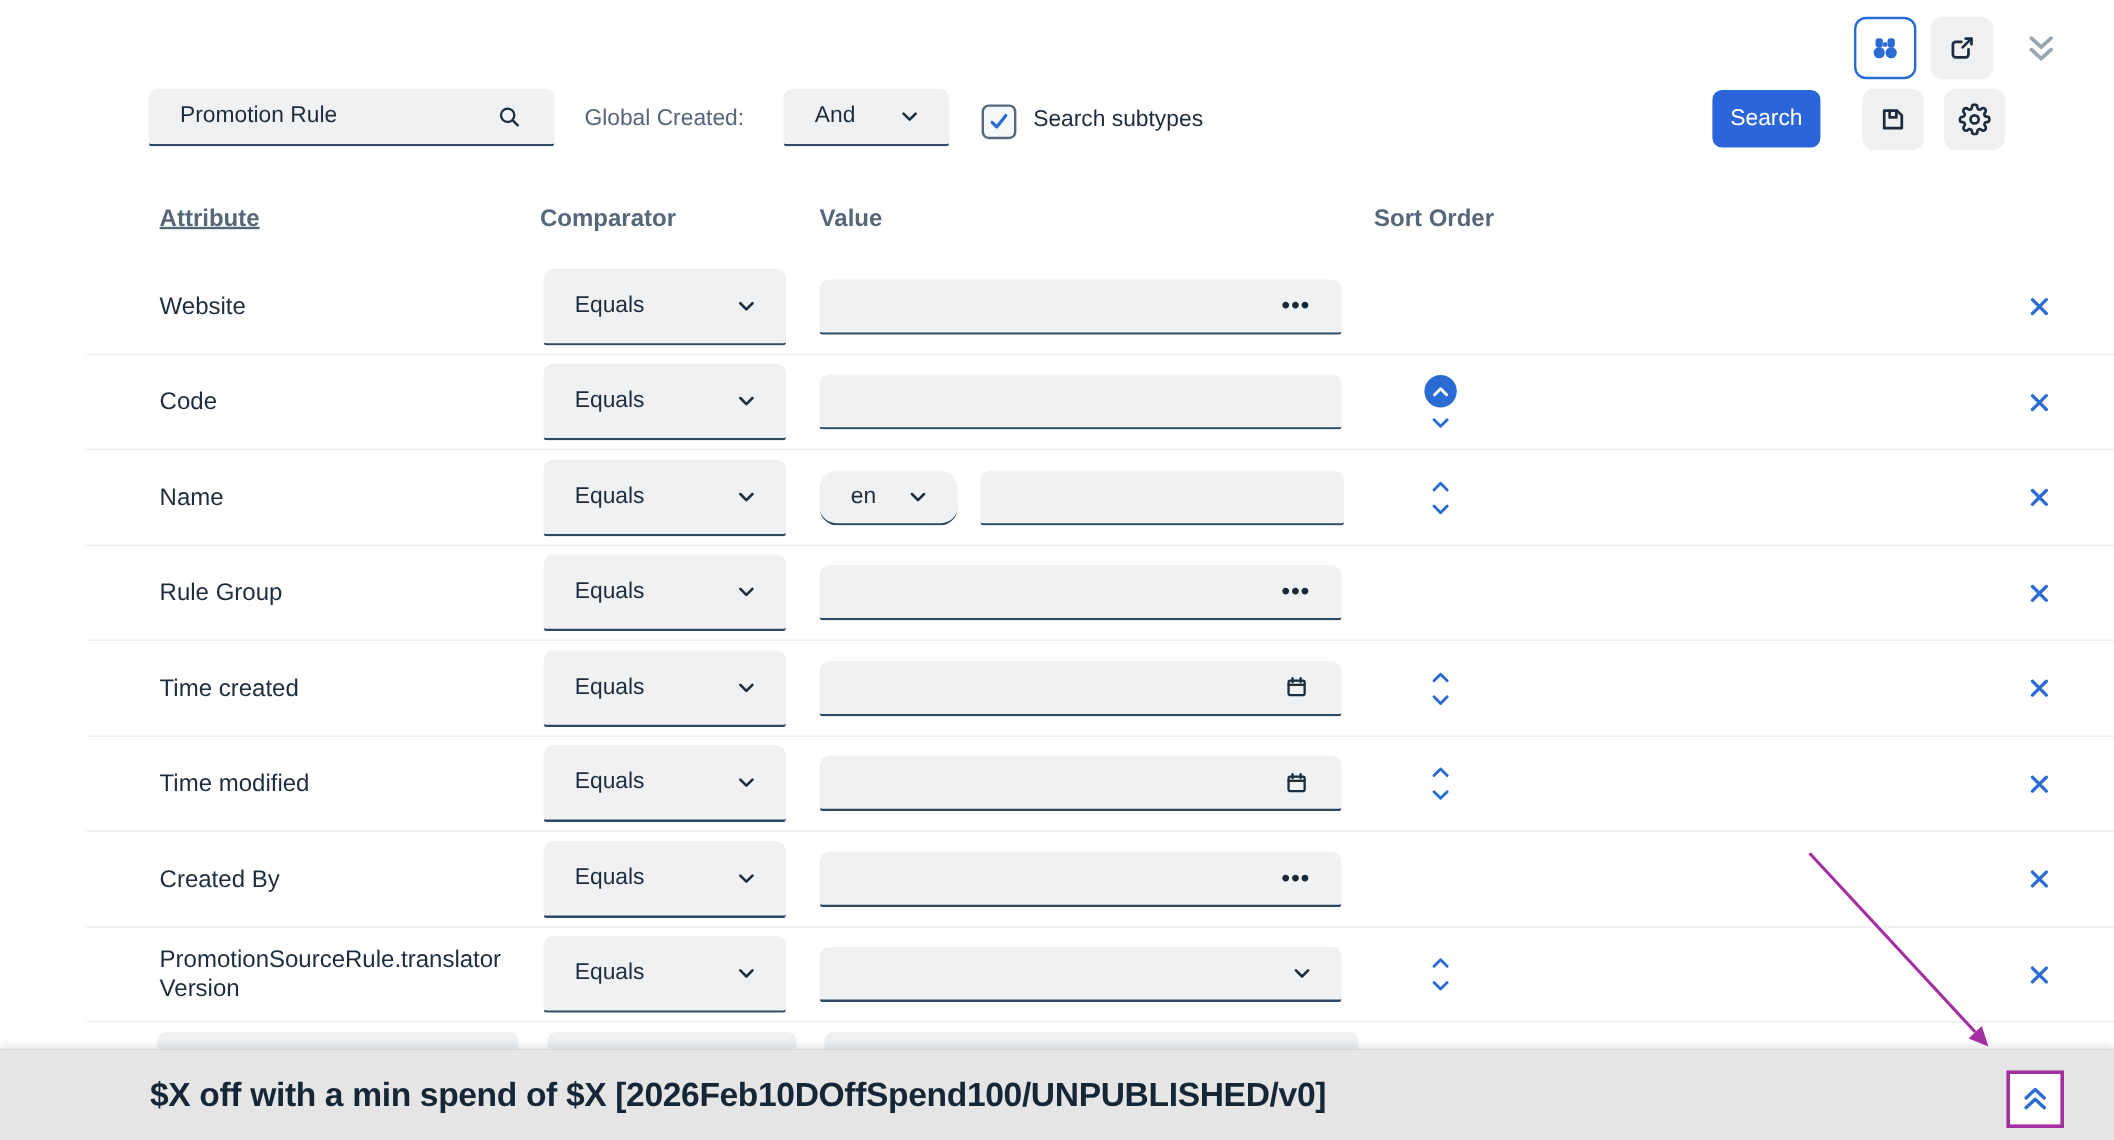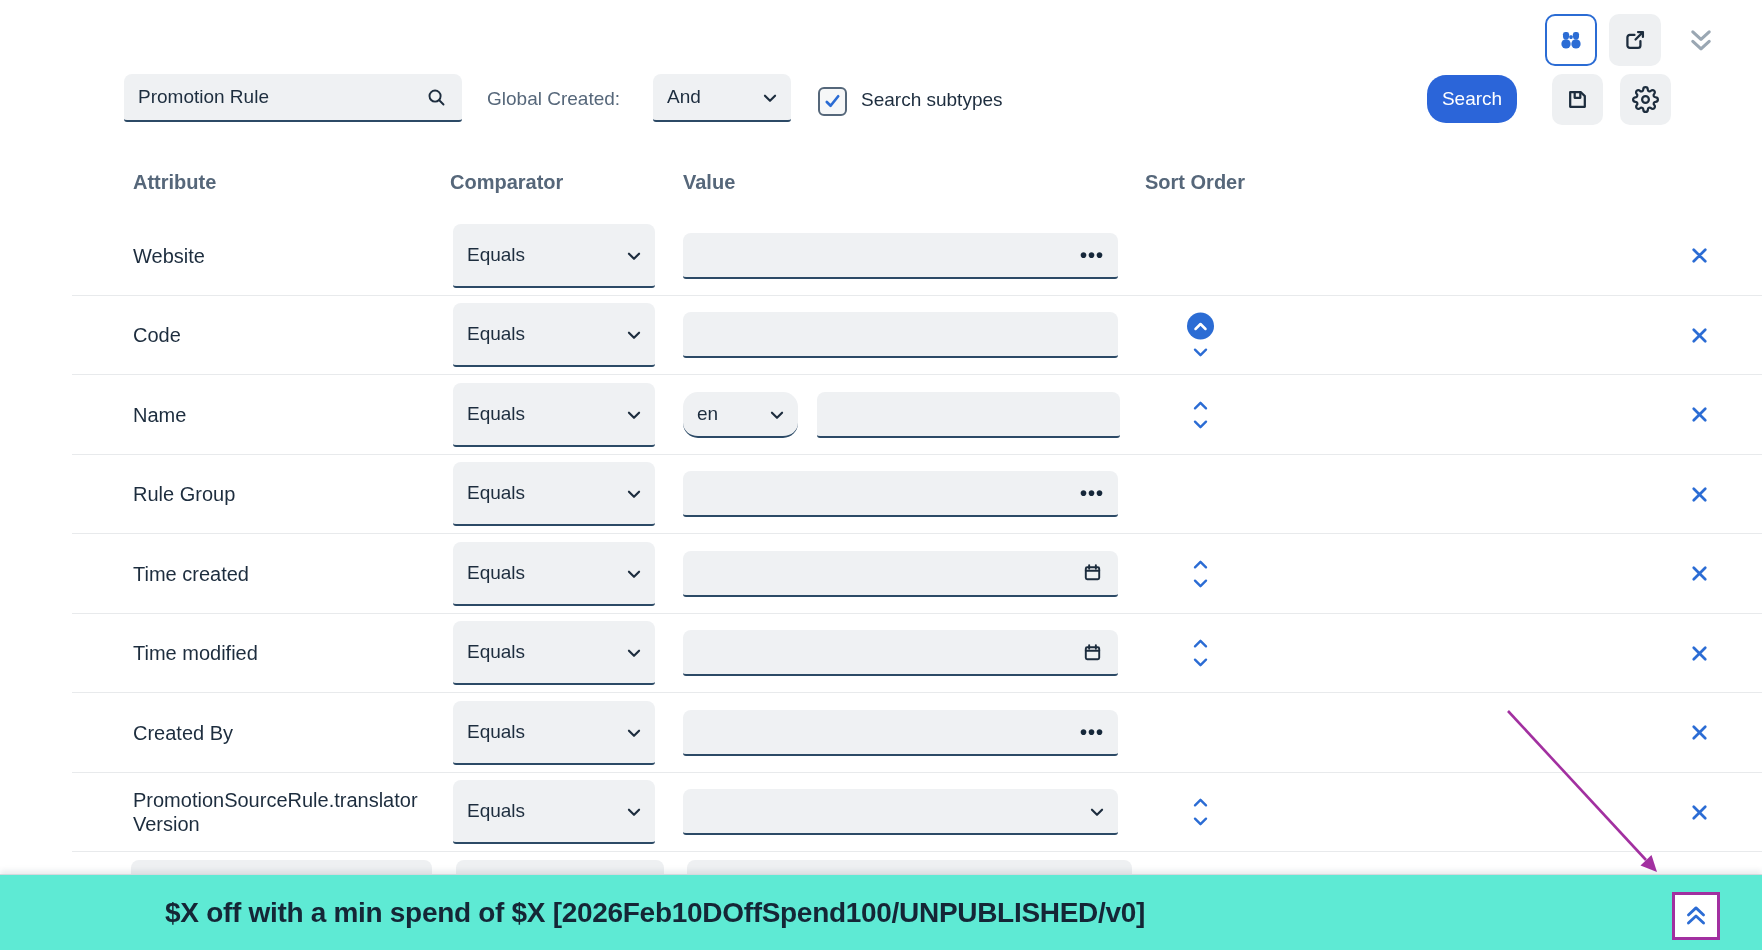--- a/index.html
+++ b/index.html
@@ -5,47 +5,47 @@
   * { margin:0; padding:0; box-sizing:border-box; }
   body { background:#ffffff; font-family:"Liberation Sans", sans-serif; }
   .page { position:relative; width:1762px; height:950px; background:#ffffff; overflow:hidden; color:#1d2d3e; }
 
   
   .iconbtn { position:absolute; display:flex; align-items:center; justify-content:center;
              border-radius:10px; background:#eef0f2; cursor:pointer; }
   .iconbtn.outlined { background:#ffffff; border:2px solid #2b6cd4; }
   .field, .select { position:absolute; background:#eff1f3; border-radius:8px 8px 3px 3px;
                     border-bottom:2px solid #2c4a66; display:flex; align-items:center;
-                    padding:0 14px; font-size:19px; color:#1d2d3e; cursor:pointer; }
+                    padding:0 26px; font-size:19px; color:#1d2d3e; cursor:pointer; }
   .select .chev { margin-left:auto; }
   .field .adorn { margin-left:auto; display:flex; align-items:center; }
   .ellipsis-dots { font-size:20px; font-weight:700; letter-spacing:1px; color:#16283a; line-height:1; }
 
   
   .search-field { left:124px; top:74px; width:338px; height:48px; }
   .search-field input { border:none; background:transparent; outline:none; font-size:19px;
                         color:#1d2d3e; width:260px; font-family:"Liberation Sans",sans-serif; }
   .global-label { position:absolute; left:487px; top:88px; font-size:19px; color:#56677a; }
   .and-select { left:653px; top:74px; width:138px; height:48px;text-align:center; }
   .checkbox { position:absolute; left:818px; top:87px; width:29px; height:29px; background:#f6f7f8;
               border:2px solid #55677a; border-radius:6px; display:flex; align-items:center;
               justify-content:center; cursor:pointer; }
   .include-label { position:absolute; left:861px; top:89px; font-size:19px; color:#1d2d3e; }
   .search-btn { position:absolute; left:1427px; top:75px; width:90px; height:48px; background:#2b65d9;
-                color:#ffffff; font-size:19px; border:none; border-radius:19px; cursor:pointer;
+                color:#ffffff; font-size:19px; border:none; border-radius:8px; cursor:pointer;
                 font-family:"Liberation Sans",sans-serif; }
   .save-btn { left:1552px; top:74px; width:51px; height:51px; }
   .gear-btn { left:1620px; top:74px; width:51px; height:51px; }
   .binocular-btn { left:1545px; top:14px; width:52px; height:52px; }
   .share-btn { left:1609px; top:14px; width:52px; height:52px; }
   .dbl-chevron-down { position:absolute; left:1684px; top:25px; cursor:pointer; }
 
   
   .thead { position:absolute; top:171px; font-size:20px; font-weight:700; color:#56677a; }
-  .th-attr { left:133px; } .th-comp { left:450px; } .th-val { left:683px; } .th-sort { left:1145px; }
+  .th-attr { left:133px;text-decoration:underline; } .th-comp { left:450px; } .th-val { left:683px; } .th-sort { left:1145px; }
   .rows { position:absolute; top:216px; left:0; right:0; }
   .row { position:relative; height:79.5px; }
   .row::after { content:""; position:absolute; left:72px; right:0; bottom:0; height:1px; background:#e8eaec; }
   .attr { position:absolute; left:133px; top:50%; transform:translateY(-50%); width:292px;
           font-size:20px; line-height:24px; color:#1d2d3e; }
   .comp { left:453px; top:50%; transform:translateY(-50%); width:202px; height:64px; }
   .val  { left:683px; top:50%; transform:translateY(-50%); width:435px; height:46px; }
   .lang { left:683px; top:50%; transform:translateY(-50%); width:115px; height:46px;border-radius:15px; }
   .val-short { left:817px; top:50%; transform:translateY(-50%); width:303px; height:46px; }
   .sort { position:absolute; left:1182px; top:50%; transform:translateY(-50%); width:36px;
@@ -55,23 +55,23 @@
                   align-items:center; justify-content:center; cursor:pointer; }
   .xbtn { position:absolute; left:1682px; top:50%; transform:translateY(-50%); width:34px; height:34px;
           display:flex; align-items:center; justify-content:center; cursor:pointer; }
 
   
   .partial-row { position:absolute; top:860px; left:0; right:0; height:40px; }
   .pbox { position:absolute; top:0; height:40px; background:#eef0f2; border-radius:8px; cursor:pointer; }
   .pbox.b1 { left:131px; width:301px; } .pbox.b2 { left:456px; width:208px; } .pbox.b3 { left:687px; width:445px; }
 
   
-  .footer { position:absolute; left:0; right:0; top:874px; height:76px; background:#5eead4;
+  .footer { position:absolute; left:0; right:0; top:874px; height:76px; background:#e5e5e5;
             border-top:1px solid #d5d9dd; box-shadow:0 -3px 6px rgba(34,53,72,0.10);
-            display:flex; align-items:center;padding-left:40px; }
+            display:flex; align-items:center; }
   .footer-title { margin-left:125px; font-size:28px; font-weight:700; color:#152636; letter-spacing:-0.3px; }
   .collapse-btn { position:absolute; left:1672px; top:892px; width:48px; height:48px; background:#ffffff;
                   border:3px solid #a230a0; display:flex; align-items:center; justify-content:center;
                   cursor:pointer; z-index:5; }
 
   .annotation-arrow { position:absolute; left:1490px; top:695px; pointer-events:none; z-index:6; }
 </style>
 </head>
 <body>
 

